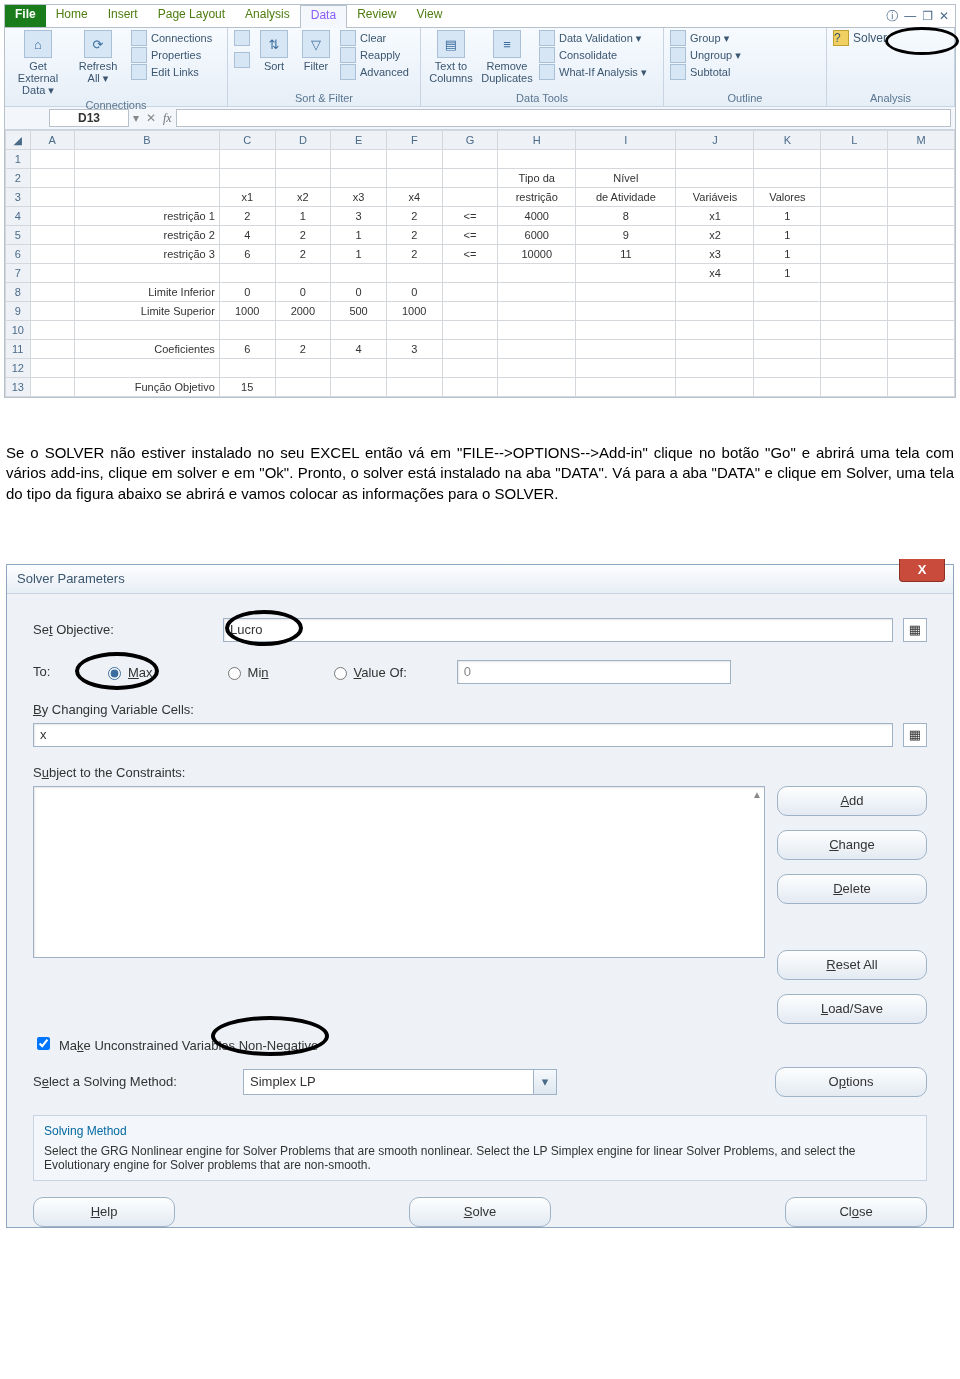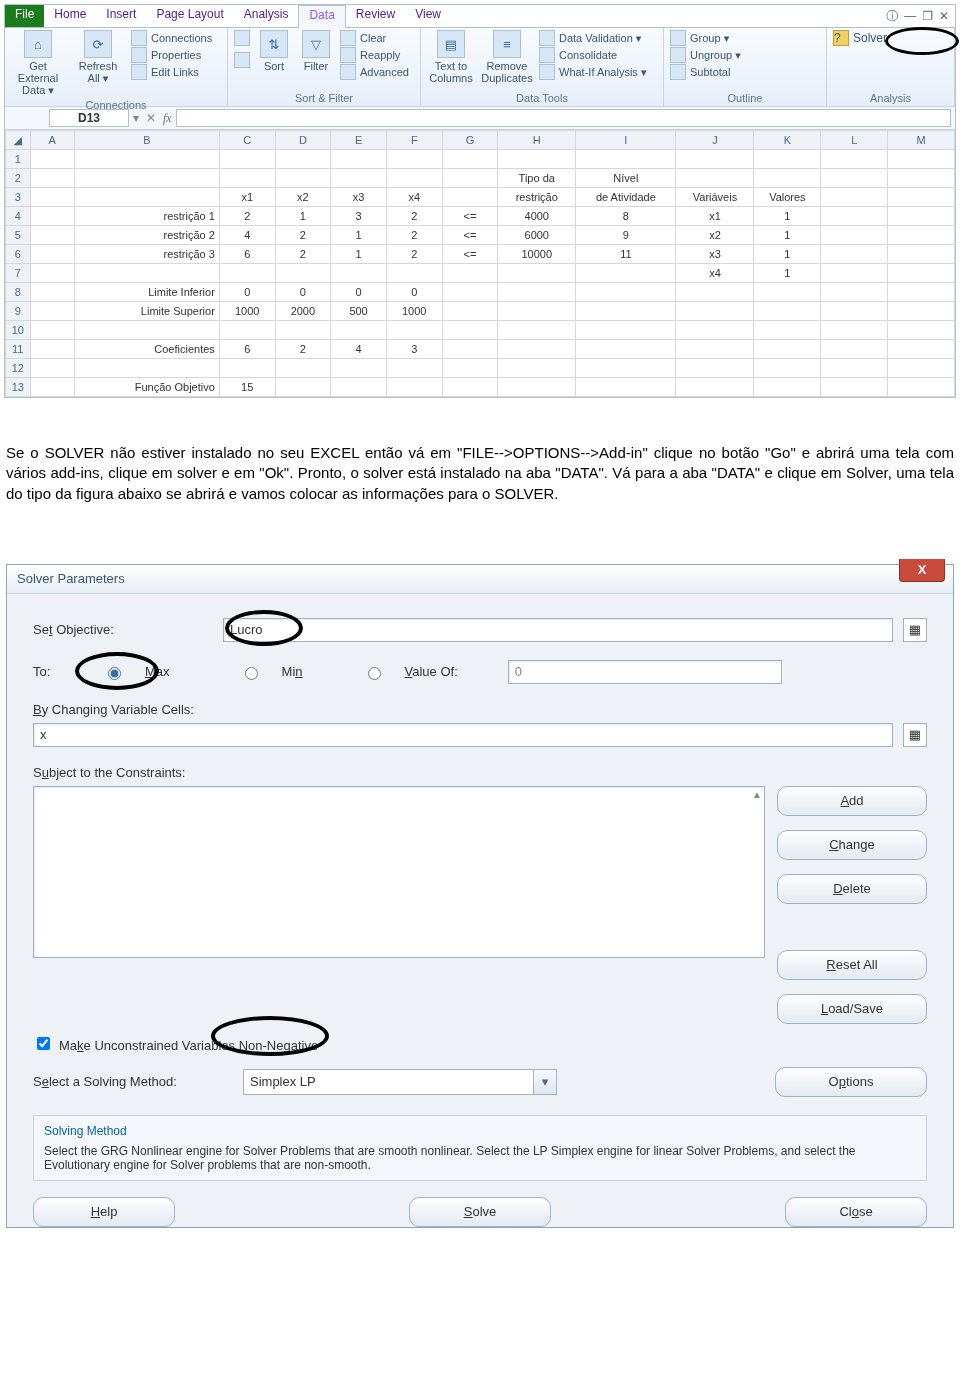--- a/index.html
+++ b/index.html
@@ -1,20 +1,20 @@
 <!DOCTYPE html>
 <html><head>
 <meta charset="utf-8">
 <style>
   body{margin:0;font-family:"Segoe UI",Tahoma,Arial,sans-serif;font-size:12px;color:#333;background:#fff;width:960px}
   
   .excel{border:1px solid #b6c1cc;margin:4px 4px 0 4px}
   .tabs{display:flex;align-items:stretch;background:#fff;height:22px;border-bottom:1px solid #b6c1cc}
-  .tab{padding:2px 10px;color:#4c1d95;cursor:default}
-  .tab.file{background:#1a7c1a;color:#fff;font-weight:normal}
+  .tab{padding:2px 10px;color:#4d7c0f;cursor:default}
+  .tab.file{background:#1a7c1a;color:#fff;font-weight:bold}
   .tab.active{background:#f4f7fb;border-top:1px solid #b6c1cc;border-left:1px solid #b6c1cc;border-right:1px solid #b6c1cc;color:#8b5cf6;margin-bottom:-1px}
   .winbtns{margin-left:auto;display:flex;align-items:center;gap:6px;padding-right:6px;color:#4a6a8a}
   .winbtns span{font-size:12px}
   .ribbon{display:flex;background:linear-gradient(#f7fbff,#e6eef7);height:78px}
   .group{border-right:1px solid #c8d4e1;padding:2px 6px;display:flex;flex-direction:column;justify-content:space-between}
   .group-label{text-align:center;color:#5a7690;font-size:11px;padding-top:2px}
   .grow{display:flex;align-items:flex-start;gap:6px;flex:1}
   .bigbtn{display:flex;flex-direction:column;align-items:center;width:54px;font-size:11px;text-align:center;color:#3b5670;gap:2px}
   .ico{width:26px;height:26px;background:#d7e6f4;border:1px solid #a9c0d6;display:flex;align-items:center;justify-content:center;color:#3b6e9e;font-size:13px}
   .smrow{display:flex;flex-direction:column;gap:1px;font-size:11px;color:#3b5670}
@@ -39,21 +39,21 @@
   .para{font-family:Arial,sans-serif;font-size:15px;color:#000;margin:45px 6px 60px 6px;line-height:1.35;text-align:justify}
   
   .solver{margin:0 6px;border:1px solid #8ca6c0;background:#eef2f6;position:relative;font-size:13px}
   .solver .titlebar{background:linear-gradient(#fdfefe,#e8eef6);height:28px;display:flex;align-items:center;padding-left:10px;color:#3b5670;border-bottom:1px solid #c8d4e1;position:relative}
   .closebox{position:absolute;right:8px;top:-6px;width:44px;height:22px;background:#c94b3c;border:1px solid #8e2f24;border-top:none;border-radius:0 0 4px 4px;color:#fff;display:flex;align-items:center;justify-content:center;font-weight:bold}
   .solbody{padding:24px 26px 8px 26px;position:relative}
   .row{display:flex;align-items:center;margin-bottom:18px;gap:10px}
   .lbl{width:180px}
   .txt{flex:1;border:1px solid #9fb3c8;background:#fff;height:22px;padding:0 6px;display:flex;align-items:center;box-shadow:inset 1px 1px 2px rgba(0,0,0,.1)}
   .picker{width:22px;height:22px;border:1px solid #9fb3c8;background:#fff;display:flex;align-items:center;justify-content:center}
-  .radio{display:flex;align-items:center;gap:21px}
+  .radio{display:flex;align-items:flex-end;gap:4px}
   .radio input{accent-color:#3b6e9e}
   .consbox{border:1px solid #9fb3c8;background:#fff;height:170px;margin-right:12px;flex:1;box-shadow:inset 1px 1px 2px rgba(0,0,0,.1);position:relative}
   .scrollhint{position:absolute;right:2px;top:2px;color:#888;font-size:10px}
   .btncol{display:flex;flex-direction:column;gap:14px;width:150px}
   .btnw{height:28px;border:1px solid #9fb3c8;background:linear-gradient(#fdfefe,#e3eaf2);border-radius:10px;display:flex;align-items:center;justify-content:center;color:#333}
   .chk{display:flex;align-items:flex-end;gap:6px;margin:10px 0 14px 0}
   .sel{border:1px solid #9fb3c8;background:#fff;height:24px;display:flex;align-items:center;padding:0 6px;position:relative;width:300px}
   .sel .arrow{position:absolute;right:0;top:0;bottom:0;width:22px;border-left:1px solid #9fb3c8;background:linear-gradient(#f6f9fc,#dde6ef);display:flex;align-items:center;justify-content:center;color:#4a6a8a}
   .infobox{border:1px solid #c8d4e1;background:#f3f6fa;padding:8px 10px;margin-top:16px;font-size:12px;color:#333}
   .infobox .hd{color:#0369a1;margin-bottom:6px}

